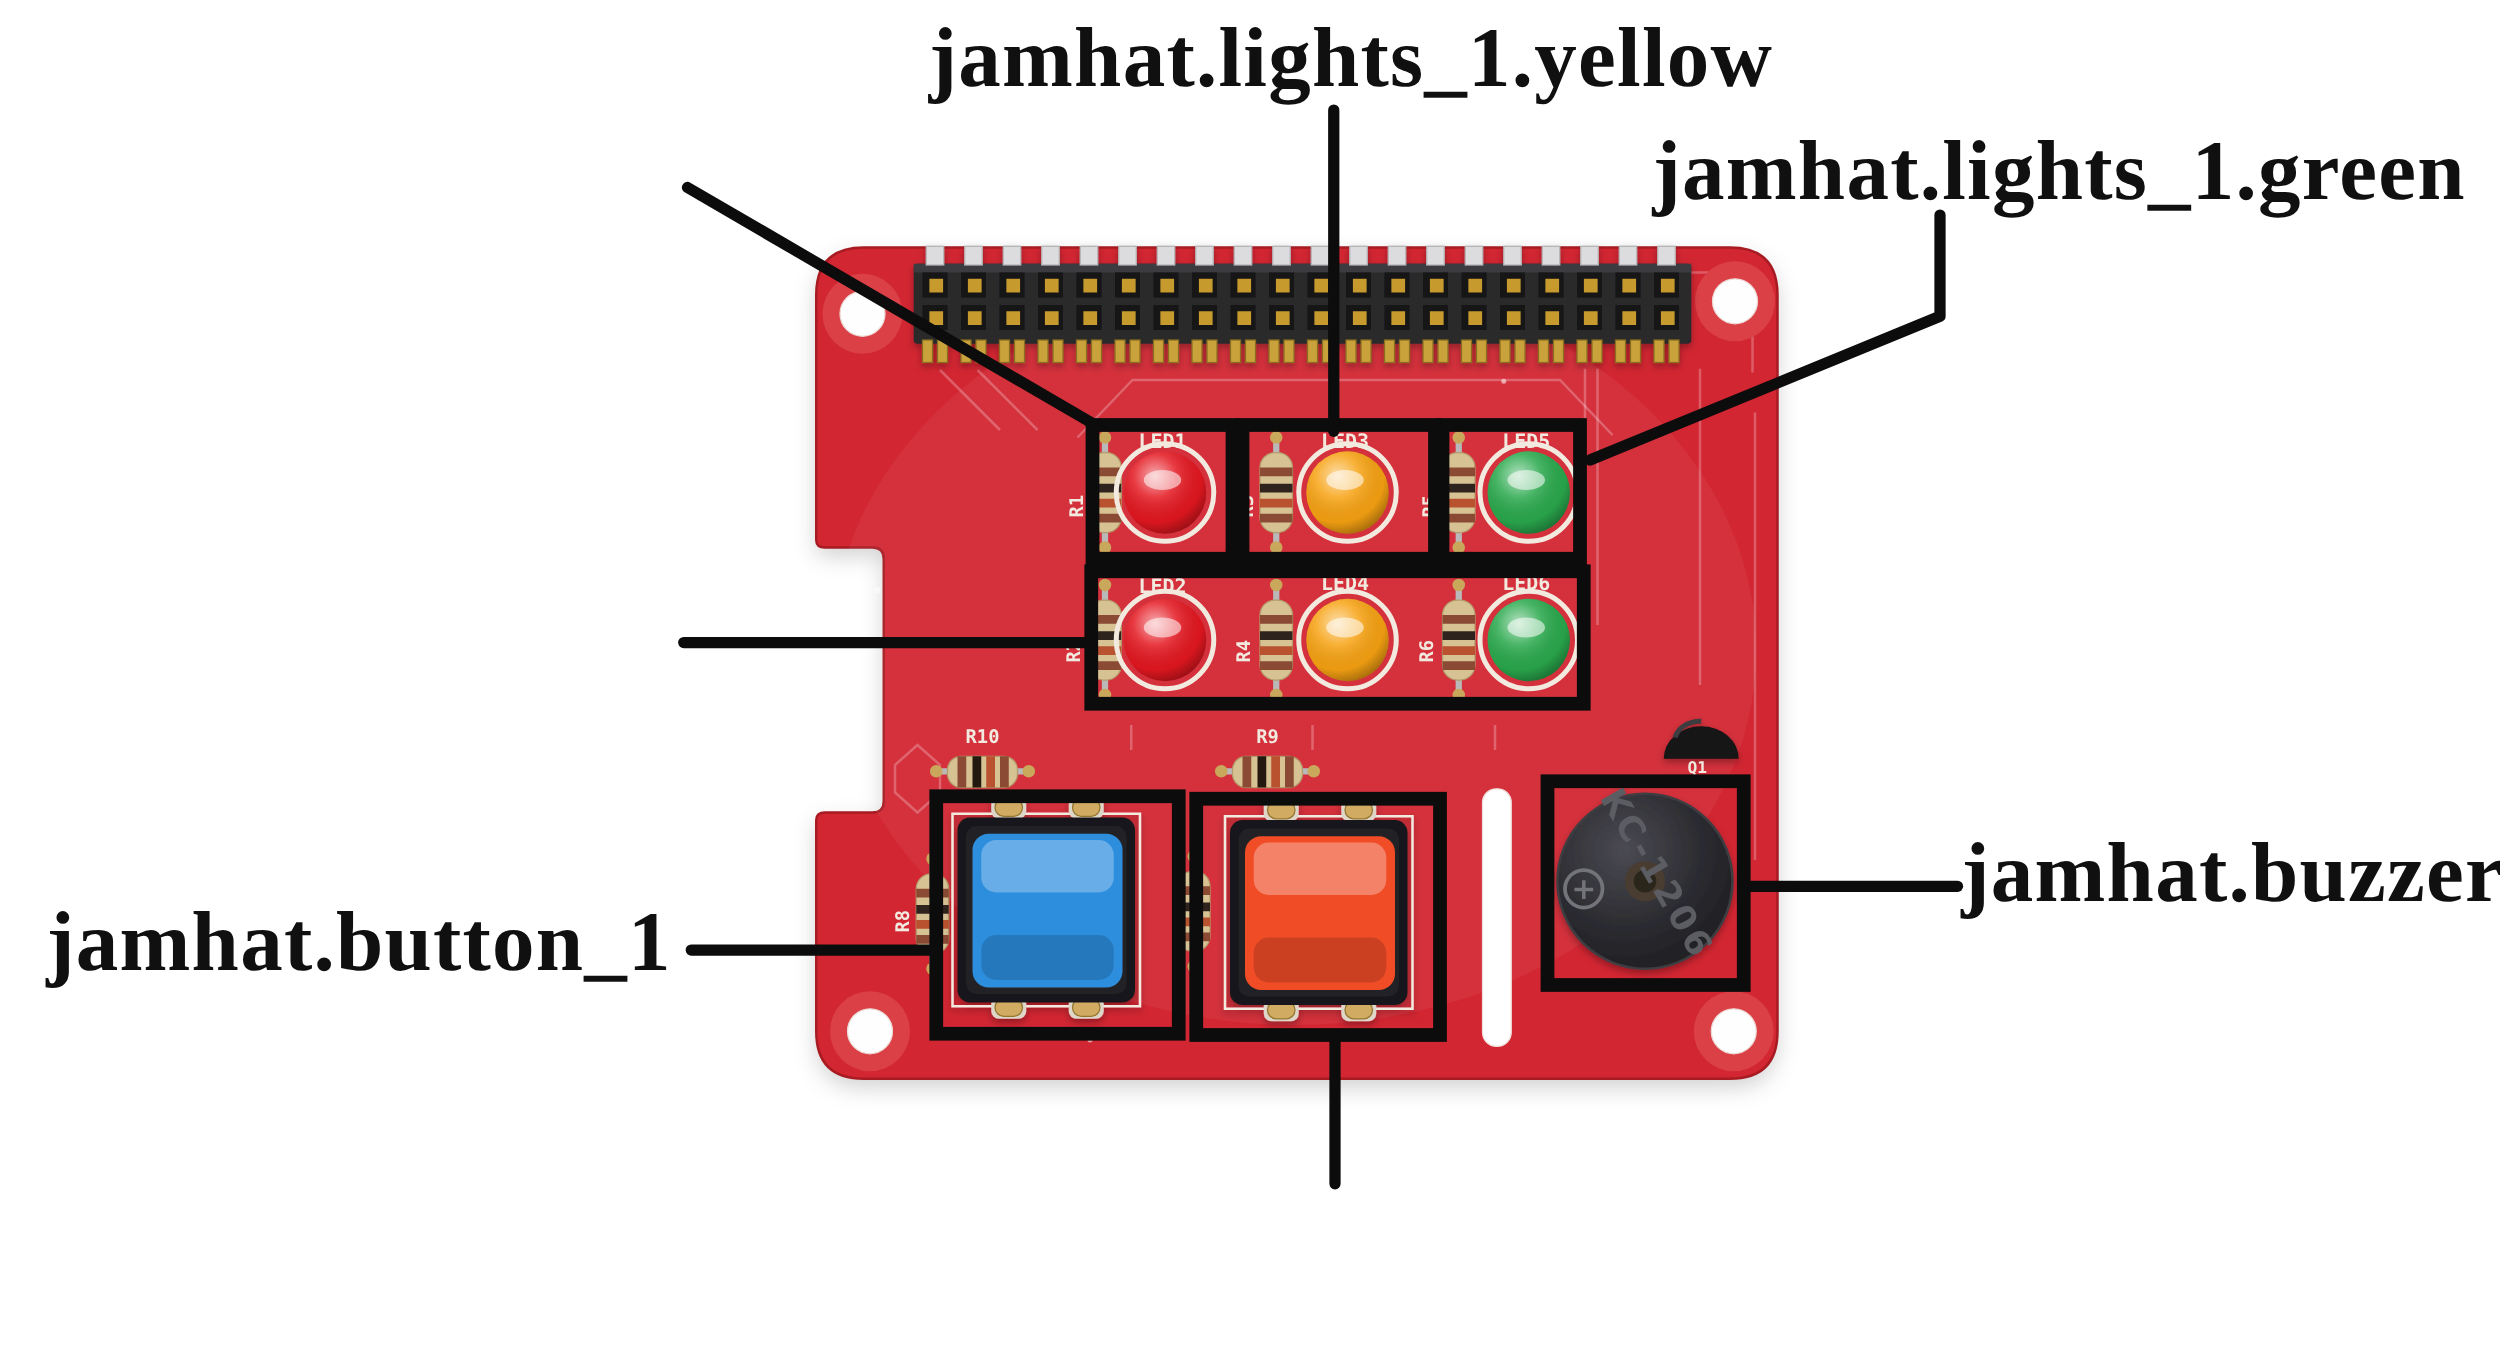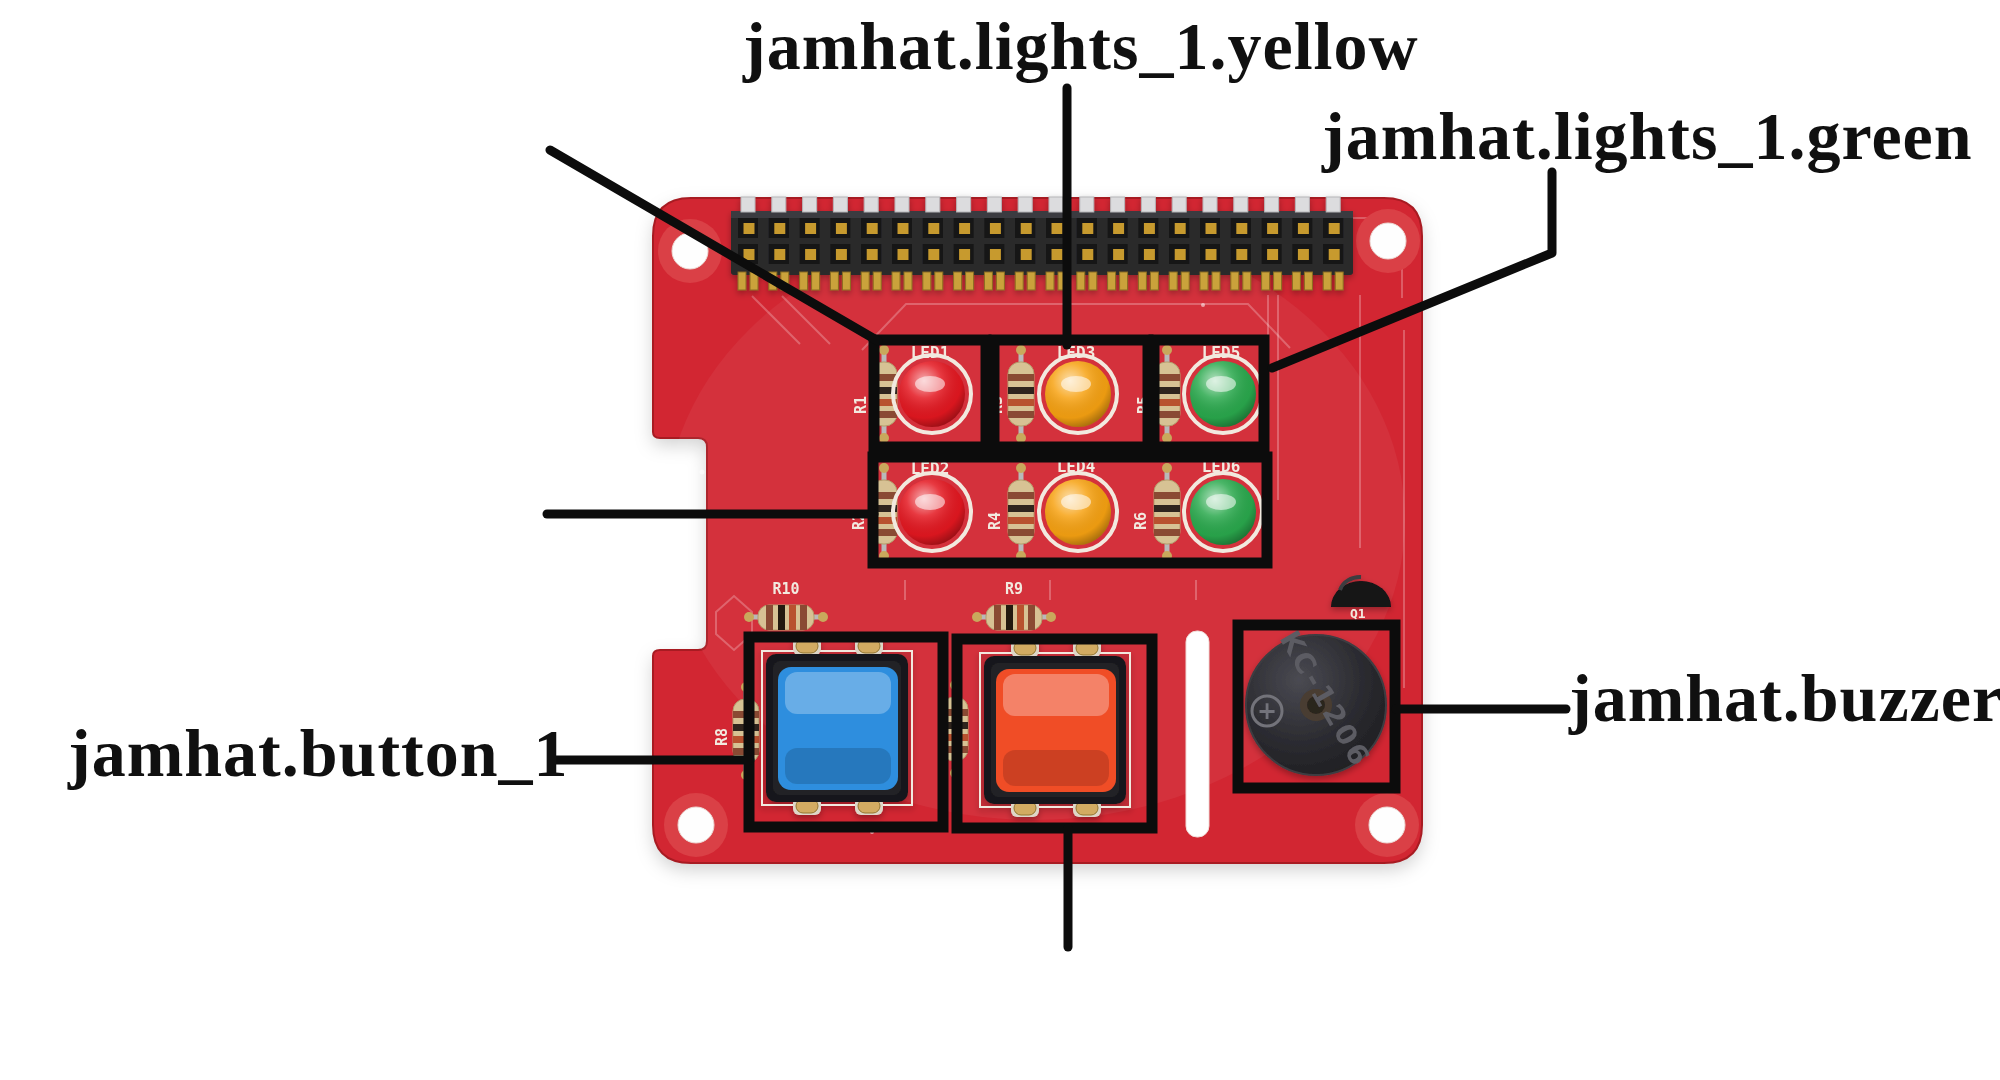--- a/index.html
+++ b/index.html
@@ -462,16 +462,16 @@
       <path d="M 547,514 H 874"></path>
       <path d="M 553,760 H 750"></path>
       <path d="M 1068,828 V 947"></path>
       <path d="M 1396,709 H 1566"></path>
     </g>
   </g>
 </svg>
 
 <div class="lbl" style="left:702px; top:12px;margin-left:41px;">jamhat.lights_1.yellow</div>
 <div class="lbl" style="left:1322px;top:102px;">jamhat.lights_1.green</div>
-<div class="lbl" style="left:68px;  top:719px;">jamhat.button_1</div>
+<div class="lbl" style="left:37px;  top:719px;">jamhat.button_1</div>
 <div class="lbl" style="left:1569px;top:664px;">jamhat.buzzer</div>
 
 </div>
 
 </body></html>

